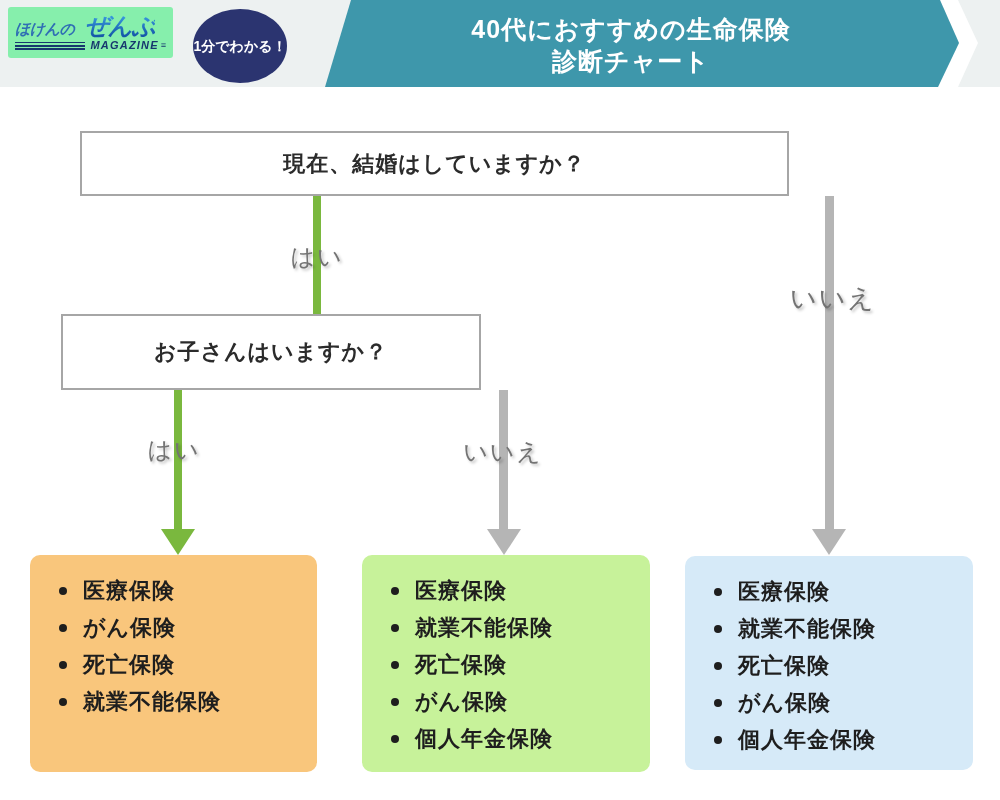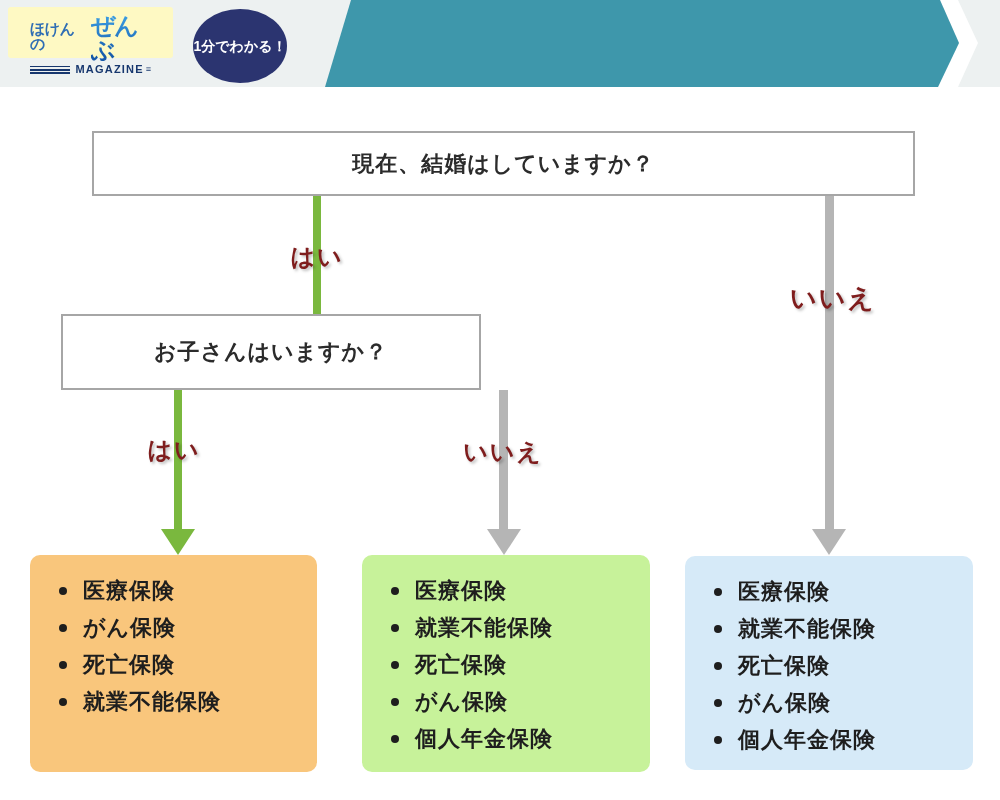--- a/index.html
+++ b/index.html
@@ -5,22 +5,22 @@
   html,body{margin:0;padding:0;background:#ffffff;}
   .canvas{
     position:relative;width:1000px;height:800px;background:#ffffff;overflow:hidden;
     font-family:"Liberation Sans","DejaVu Sans",sans-serif;color:#222;
   }
   .abs{position:absolute;}
 
   
   .header-svg{position:absolute;left:0;top:0;}
   .logo-card{
-    left:8px;top:7px;width:165px;height:51px;background:#fef9c3;border-radius:3px;
-    padding:5px 22px;box-sizing:border-box;
+    left:8px;top:7px;width:165px;height:51px;background:#86efac;border-radius:3px;
+    padding:5px 7px;box-sizing:border-box;font-style:italic;
   }
   .logo-row1{display:flex;align-items:baseline;line-height:1;margin-top:2px;}
   .logo-small{font-size:15px;font-weight:700;color:#2f6eb4;letter-spacing:-.5px;}
   .logo-large{
     font-size:24px;font-weight:800;letter-spacing:-1px;margin-left:10px;
     background:linear-gradient(180deg,#3b9fe4 0%,#1558a9 90%);
     -webkit-background-clip:text;background-clip:text;color:#1b6ec6;
     -webkit-text-fill-color:transparent;
   }
   .logo-row2{display:flex;align-items:center;margin-top:1px;}
@@ -41,37 +41,37 @@
     left:331px;top:13px;width:600px;text-align:center;color:#ffffff;
     font-size:25px;font-weight:700;line-height:32px;letter-spacing:1px;
   }
 
   
   .qbox{
     background:#ffffff;border:2px solid #a6a6a6;box-sizing:border-box;
     display:flex;align-items:center;justify-content:center;
     font-size:22px;font-weight:700;color:#2b2b2b;letter-spacing:1px;
   }
-  .qbox1{left:92px;top:131px;width:823px;height:65px;}
+  .qbox1{left:80px;top:131px;width:709px;height:65px;}
   .qbox2{left:61px;top:314px;width:420px;height:76px;}
 
   
   .vline{position:absolute;}
   .line-green{background:#7ab83e;}
   .line-gray{background:#b5b5b5;}
   .arrowhead{
     position:absolute;width:0;height:0;
     border-left:17px solid transparent;border-right:17px solid transparent;
   }
   .head-green{border-top:26px solid #7ab83e;}
   .head-gray{border-top:26px solid #b5b5b5;}
 
   .flow-label{
     position:absolute;transform:translate(-50%,-50%);
-    font-size:24px;font-weight:700;color:#7f1d1d;letter-spacing:2px;white-space:nowrap;
+    font-size:24px;font-weight:400;color:#737373;letter-spacing:2px;white-space:nowrap;
     text-shadow:2px 2px 3px rgba(0,0,0,0.25);
   }
   .flow-label.big{font-size:26px;}
 
   
   .result-box{border-radius:10px;box-sizing:border-box;padding:17px 10px 0 29px;}
   .result-orange{left:30px;top:555px;width:287px;height:217px;background:#f9c67c;}
   .result-green{left:362px;top:555px;width:288px;height:217px;background:#c7f29a;}
   .result-blue{left:685px;top:556px;width:288px;height:214px;background:#d6eaf8;}
   .result-list{list-style:none;margin:0;padding:0;}
@@ -105,20 +105,24 @@
       <span class="logo-magazine">MAGAZINE</span>
       <span class="logo-eq">≡</span>
     </div>
   </div>
 
   <div class="abs badge">
     <span>1分で</span>
     <span>わかる！</span>
   </div>
 
+  <div class="abs banner-title">
+    <div>40代におすすめの生命保険</div>
+    <div>診断チャート</div>
+  </div>
 
   <div class="abs qbox qbox1">
     <span>現在、結婚はしていますか？</span>
   </div>
 
   <div class="vline line-green" style="left:313px;top:196px;width:8px;height:118px;"></div>
   <div class="vline line-gray" style="left:825px;top:196px;width:9px;height:335px;"></div>
   <div class="arrowhead head-gray" style="left:812px;top:529px;"></div>
 
   <div class="flow-label" style="left:317px;top:257px;">はい</div>

